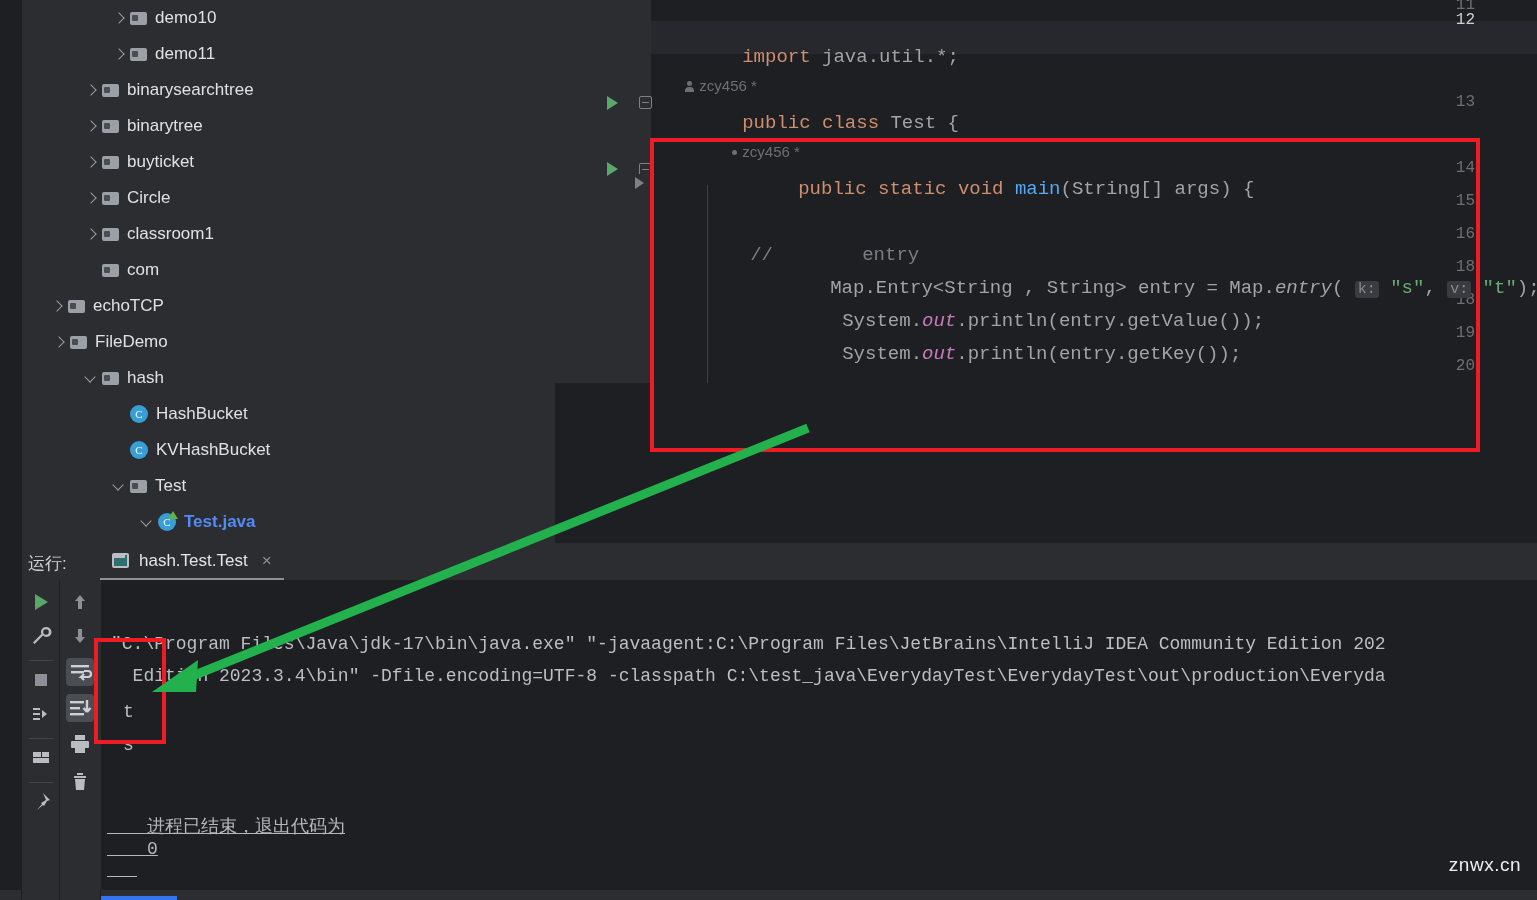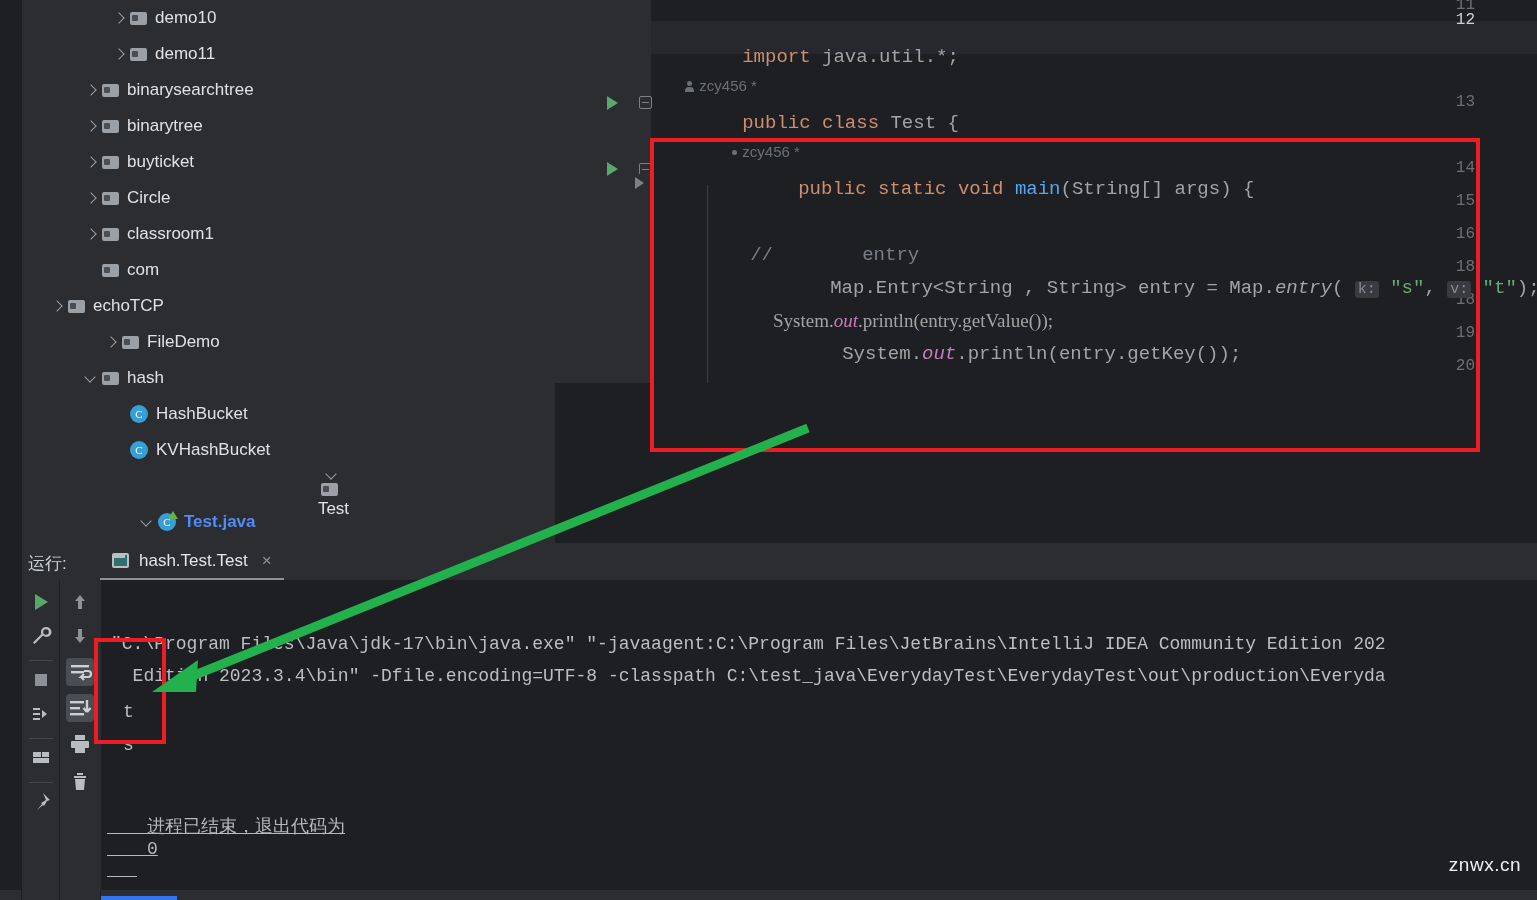--- a/index.html
+++ b/index.html
@@ -301,41 +301,41 @@
         <div class="tree-row" style="padding-left: 62px;">
           <span class="chev none"></span>
           <span class="folder-ico"></span>
           <span>com</span>
         </div>
         <div class="tree-row" style="padding-left: 28px;">
           <span class="chev "></span>
           <span class="folder-ico"></span>
           <span>echoTCP</span>
         </div>
-        <div class="tree-row" style="padding-left: 82px;">
+        <div class="tree-row" style="padding-left: 30px;">
           <span class="chev "></span>
           <span class="folder-ico"></span>
           <span>FileDemo</span>
         </div>
         <div class="tree-row" style="padding-left: 62px;">
           <span class="chev down"></span>
           <span class="folder-ico"></span>
           <span>hash</span>
         </div>
         <div class="tree-row" style="padding-left: 90px;">
           <span class="chev none"></span>
           <span class="class-ico">C</span>
           <span>HashBucket</span>
         </div>
         <div class="tree-row" style="padding-left: 90px;">
           <span class="chev none"></span>
           <span class="class-ico">C</span>
           <span>KVHashBucket</span>
         </div>
-        <div class="tree-row" style="padding-left: 90px; flex-direction: column;">
+        <div class="tree-row" style="padding-left: 90px;">
           <span class="chev down"></span>
           <span class="folder-ico"></span>
           <span>Test</span>
         </div>
         <div class="tree-row" style="padding-left: 118px;">
           <span class="chev down"></span>
           <span class="javafile-ico">C</span>
           <span style="color: rgb(84, 138, 247); font-weight: bold;">Test.java</span>
         </div>
       </div>
@@ -400,21 +400,21 @@
         <span class="cm">//</span>
       </div>
       <div class="cline cm" style="top:222px; left:120px;">
         <span>entry</span>
       </div>
 
       <div class="cline" style="top:255px; left:88px;">
         <span class="ty">Map.Entry&lt;String , String&gt; entry = Map.</span><span class="it ty">entry</span><span class="ty">( </span><span class="hint">k:</span> <span class="st">"s"</span><span class="ty">, </span><span class="hint">v:</span> <span class="st">"t"</span><span class="ty">);</span>
       </div>
 
-      <div class="cline" style="top:288px; left:84px;font-family:Liberation Serif, serif;">
+      <div class="cline" style="top:288px; left:100px;">
         <span class="ty">System.</span><span class="fld">out</span><span class="ty">.println(entry.getValue());</span>
       </div>
 
       <div class="cline" style="top:321px; left:100px;">
         <span class="ty">System.</span><span class="fld">out</span><span class="ty">.println(entry.getKey());</span>
       </div>
 
       <div class="cline ty" style="top:420px; left:56px;">
         <span>}</span>
       </div>

